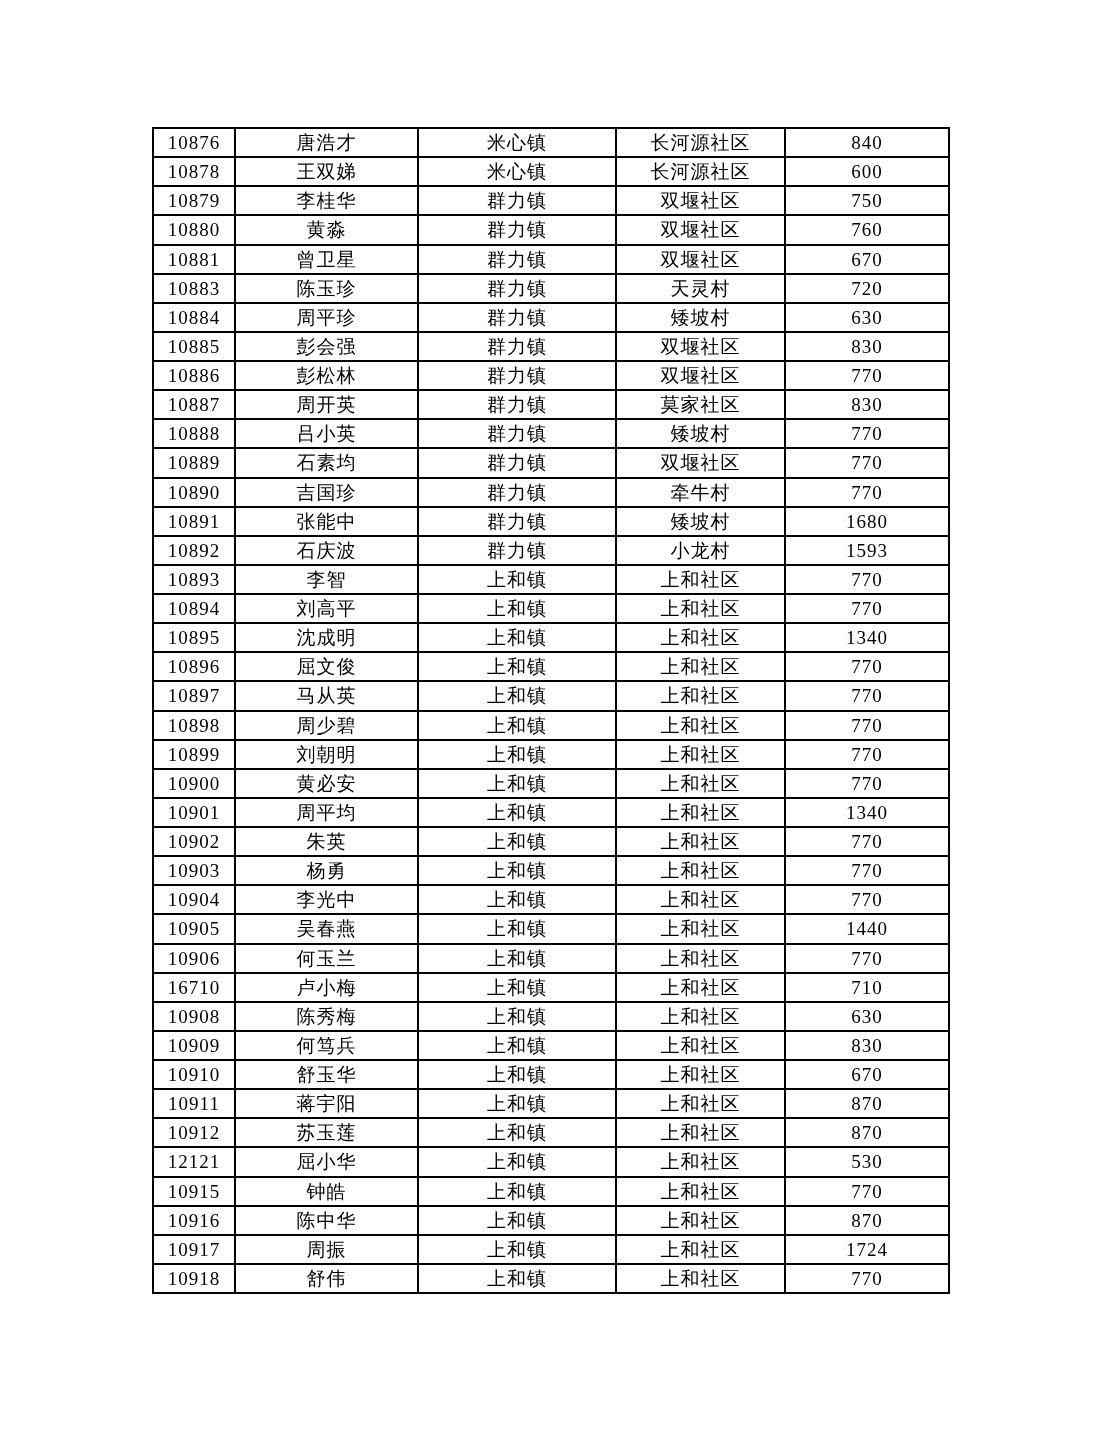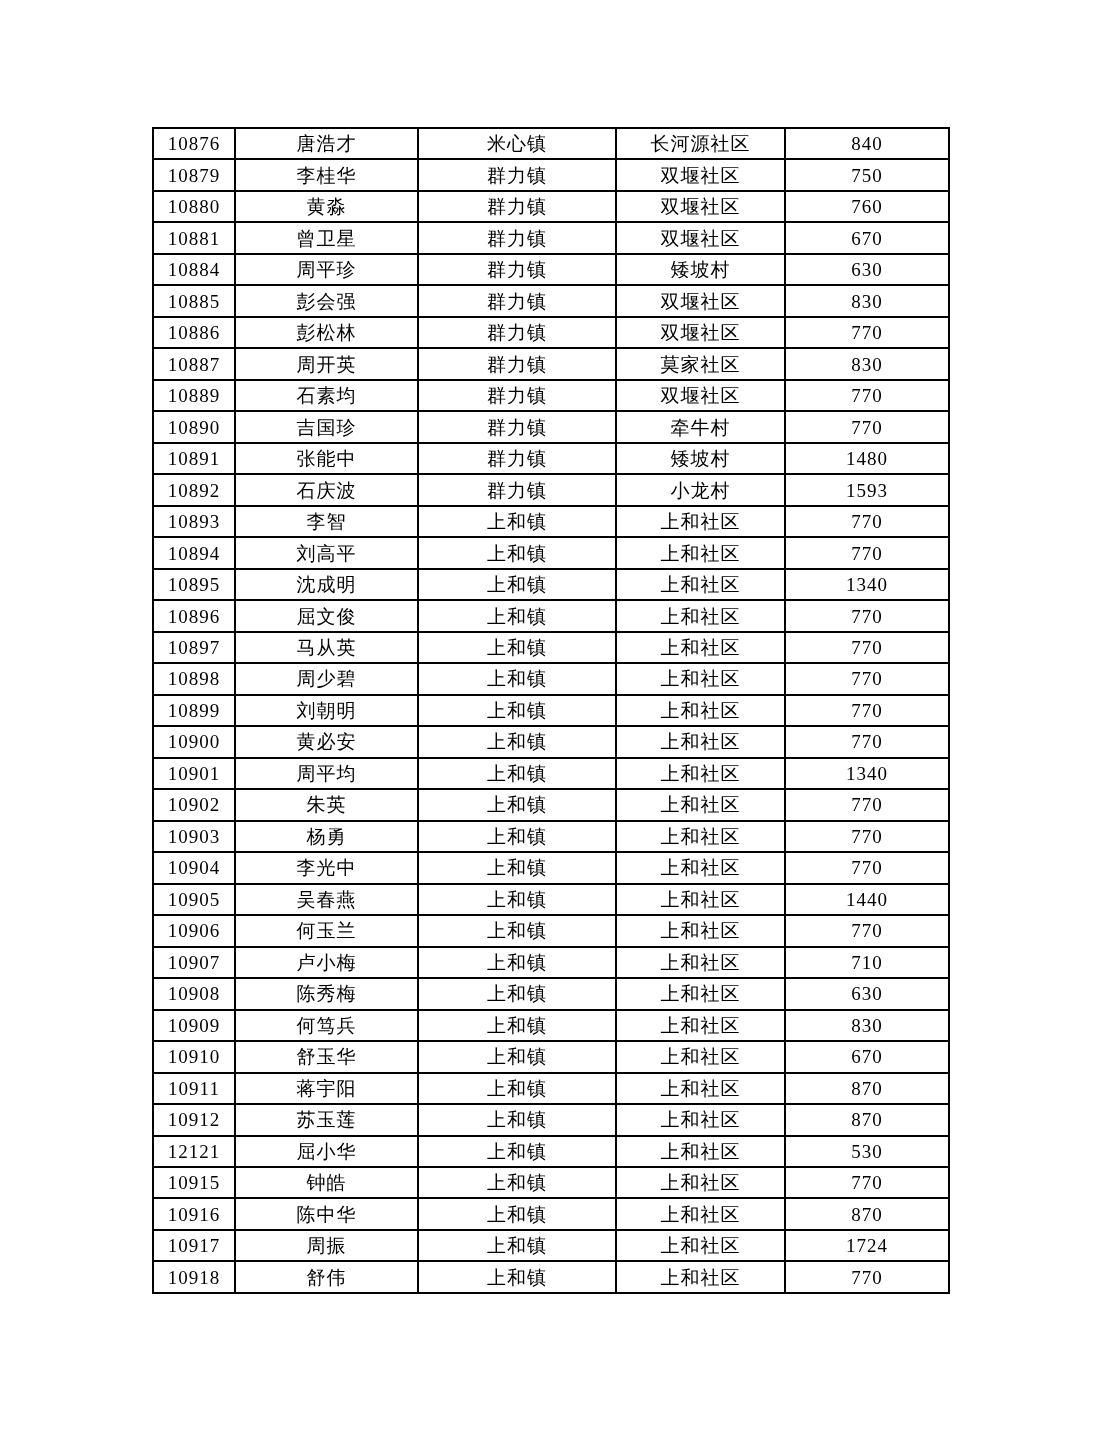--- a/index.html
+++ b/index.html
@@ -64,20 +64,27 @@
     <tbody id="table-body">
   <tr>
     <td>10876</td>
     <td>唐浩才</td>
     <td>米心镇</td>
     <td>长河源社区</td>
     <td>840</td>
   </tr>
 
 
+  <tr>
+    <td>10878</td>
+    <td>王双娣</td>
+    <td>米心镇</td>
+    <td>长河源社区</td>
+    <td>600</td>
+  </tr>
 
   <tr>
     <td>10879</td>
     <td>李桂华</td>
     <td>群力镇</td>
     <td>双堰社区</td>
     <td>750</td>
   </tr>
 
   <tr>
@@ -90,20 +97,27 @@
 
   <tr>
     <td>10881</td>
     <td>曾卫星</td>
     <td>群力镇</td>
     <td>双堰社区</td>
     <td>670</td>
   </tr>
 
 
+  <tr>
+    <td>10883</td>
+    <td>陈玉珍</td>
+    <td>群力镇</td>
+    <td>天灵村</td>
+    <td>720</td>
+  </tr>
 
   <tr>
     <td>10884</td>
     <td>周平珍</td>
     <td>群力镇</td>
     <td>矮坡村</td>
     <td>630</td>
   </tr>
 
   <tr>
@@ -123,20 +137,27 @@
   </tr>
 
   <tr>
     <td>10887</td>
     <td>周开英</td>
     <td>群力镇</td>
     <td>莫家社区</td>
     <td>830</td>
   </tr>
 
+  <tr>
+    <td>10888</td>
+    <td>吕小英</td>
+    <td>群力镇</td>
+    <td>矮坡村</td>
+    <td>770</td>
+  </tr>
 
   <tr>
     <td>10889</td>
     <td>石素均</td>
     <td>群力镇</td>
     <td>双堰社区</td>
     <td>770</td>
   </tr>
 
   <tr>
@@ -145,21 +166,21 @@
     <td>群力镇</td>
     <td>牵牛村</td>
     <td>770</td>
   </tr>
 
   <tr>
     <td>10891</td>
     <td>张能中</td>
     <td>群力镇</td>
     <td>矮坡村</td>
-    <td>1480</td>
+    <td>1680</td>
   </tr>
 
   <tr>
     <td>10892</td>
     <td>石庆波</td>
     <td>群力镇</td>
     <td>小龙村</td>
     <td>1593</td>
   </tr>
 
@@ -269,21 +290,21 @@
 
   <tr>
     <td>10906</td>
     <td>何玉兰</td>
     <td>上和镇</td>
     <td>上和社区</td>
     <td>770</td>
   </tr>
 
   <tr>
-    <td>10907</td>
+    <td>16710</td>
     <td>卢小梅</td>
     <td>上和镇</td>
     <td>上和社区</td>
     <td>710</td>
   </tr>
 
   <tr>
     <td>10908</td>
     <td>陈秀梅</td>
     <td>上和镇</td>

